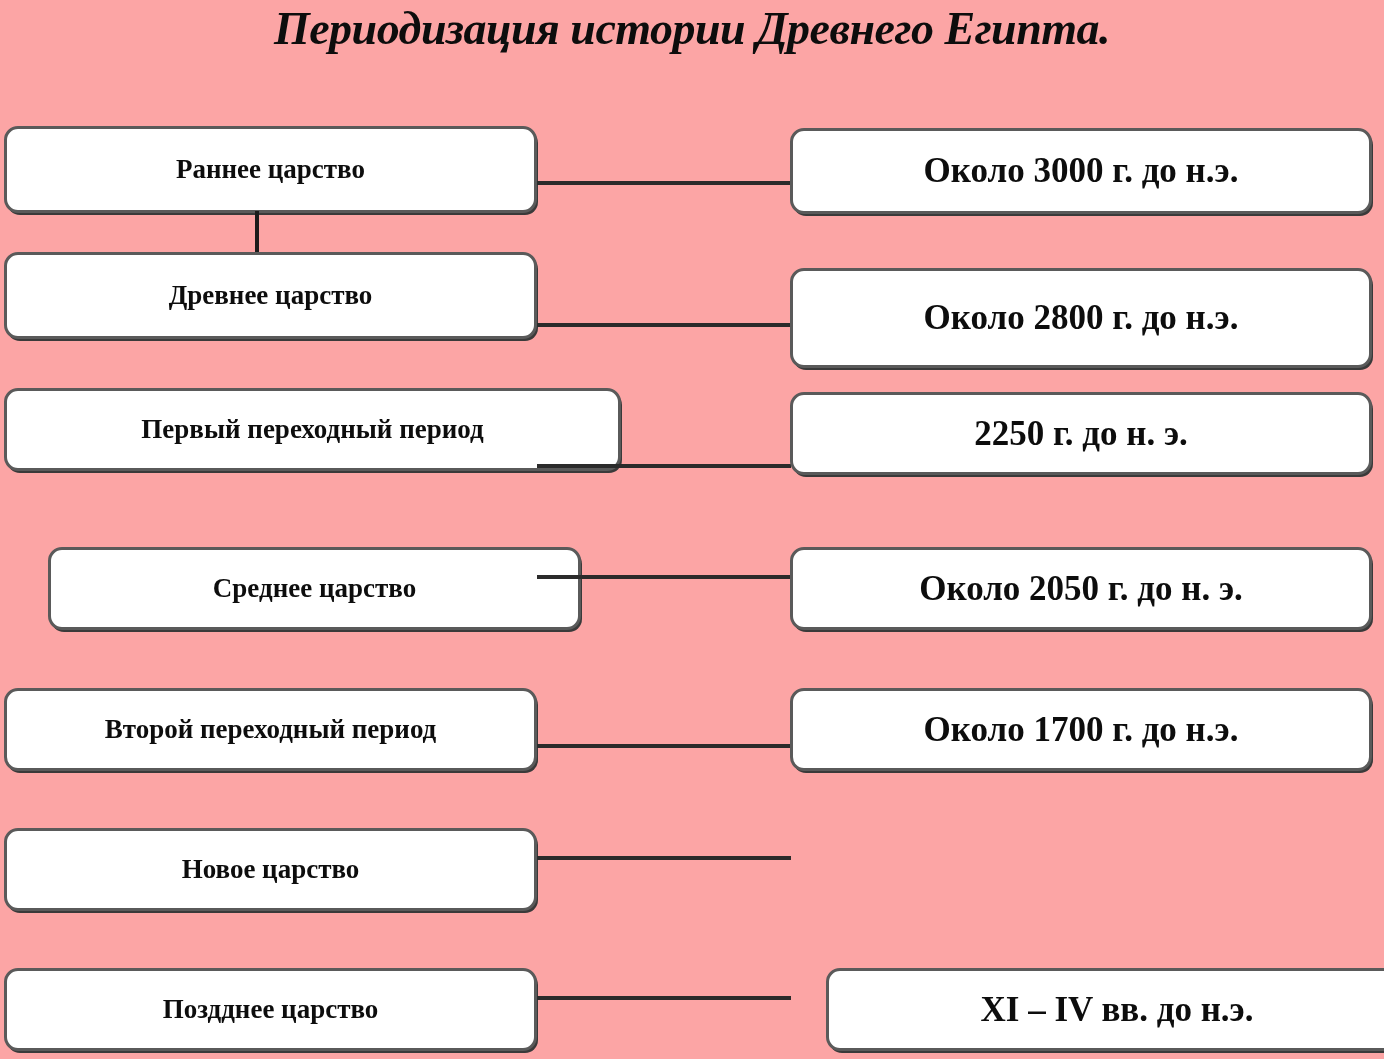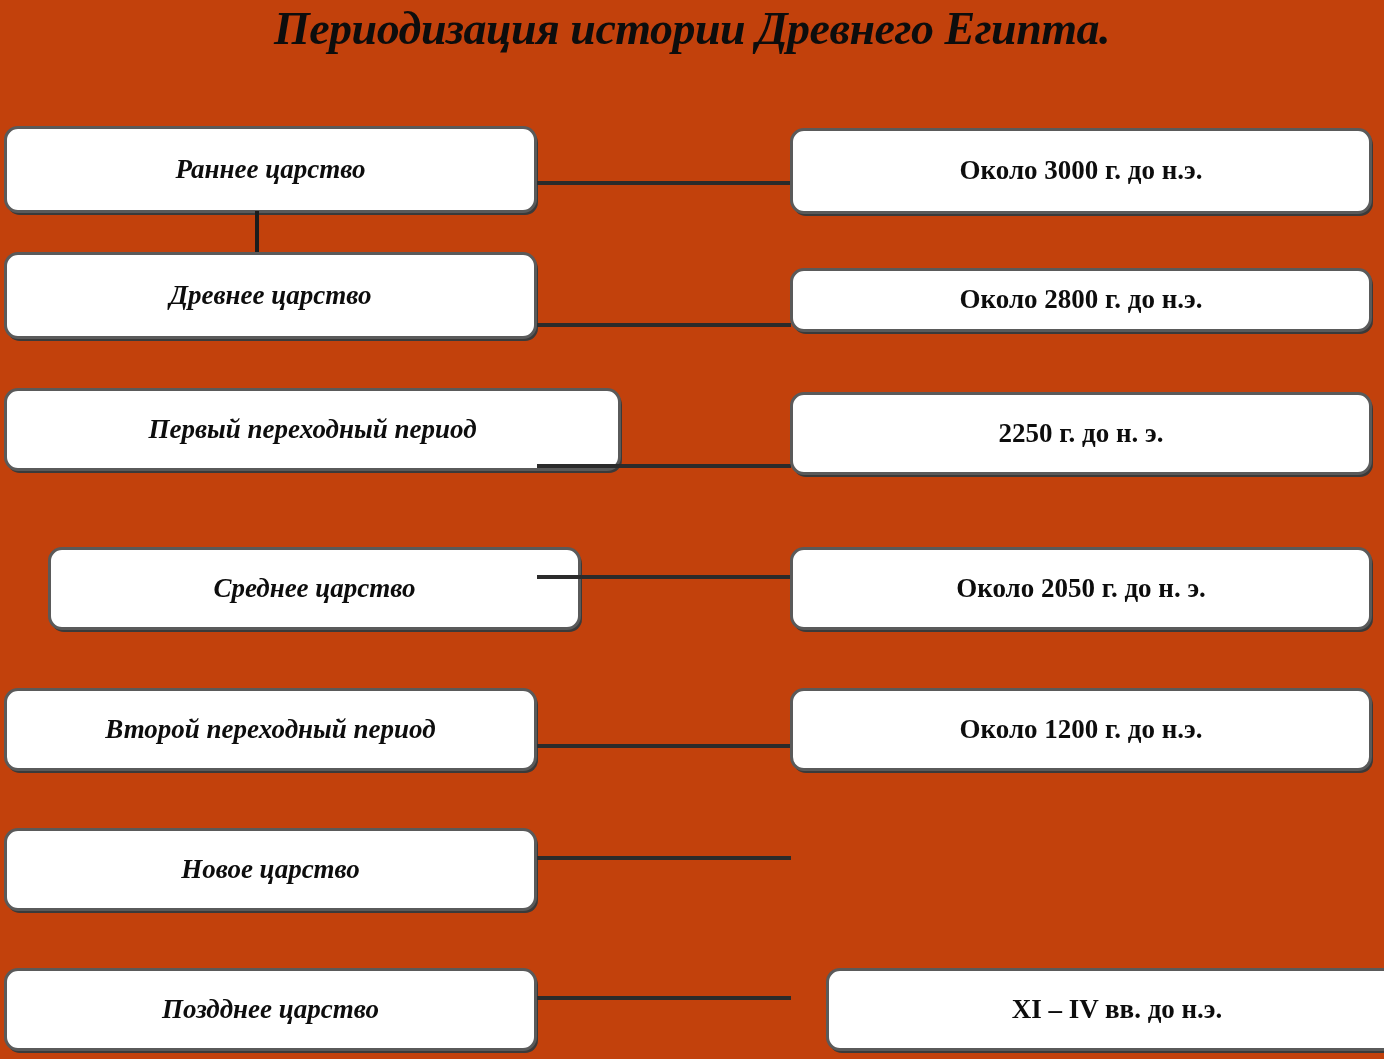--- a/index.html
+++ b/index.html
@@ -11,21 +11,21 @@
     width: 1384px;
     height: 1059px;
     overflow: hidden;
     font-family: "Liberation Serif", "DejaVu Serif", serif;
     color: #111111;
   }
   .page {
     position: relative;
     width: 1384px;
     height: 1059px;
-    background: #c2410c;
+    background: #fca5a5;
   }
   .title {
     position: absolute;
     left: 0;
     top: 2px;
     width: 1384px;
     text-align: center;
     font-family: "Liberation Serif", "DejaVu Serif", serif;
     font-weight: bold;
     font-style: italic;
@@ -53,24 +53,23 @@
     text-align: center;
     font-family: "Liberation Serif", "DejaVu Serif", serif;
     font-weight: bold;
     font-size: 27px;
     line-height: 1.1;
     color: #0d0d0d;
     white-space: nowrap;
   }
   .node.left .label {
     font-size: 27px;
-    font-style: italic;
   }
   .node.right .label {
-    font-size: 27px;
+    font-size: 35px;
     font-weight: bold;
   }
 
   
   .hline {
     position: absolute;
     height: 4px;
     background: #2b2b2b;
   }
   .vline {
@@ -93,21 +92,21 @@
   <div class="node right" style="left:790px; top:128px; width:582px; height:86px;">
     <div class="label">Около 3000 г. до н.э.</div>
   </div>
 
   <div class="vline" style="left:255px; top:211px; height:59px;"></div>
 
   <div class="node left" style="left:4px; top:252px; width:533px; height:87px;">
     <div class="label">Древнее царство</div>
   </div>
   <div class="hline" style="left:537px; top:323px; width:254px;"></div>
-  <div class="node right" style="left:790px; top:268px; width:582px; height:64px;padding-left:32px;">
+  <div class="node right" style="left:790px; top:268px; width:582px; height:100px;padding-left:32px;">
     <div class="label">Около 2800 г. до н.э.</div>
   </div>
 
   <div class="node left" style="left:4px; top:388px; width:617px; height:83px;">
     <div class="label">Первый переходный период</div>
   </div>
   <div class="hline" style="left:537px; top:464px; width:254px;"></div>
   <div class="node right" style="left:790px; top:392px; width:582px; height:83px;">
     <div class="label">2250 г. до н. э.</div>
   </div>
@@ -118,21 +117,21 @@
   <div class="hline" style="left:537px; top:575px; width:254px;"></div>
   <div class="node right" style="left:790px; top:547px; width:582px; height:83px;">
     <div class="label">Около 2050 г. до н. э.</div>
   </div>
 
   <div class="node left" style="left:4px; top:688px; width:533px; height:83px;">
     <div class="label">Второй переходный период</div>
   </div>
   <div class="hline" style="left:537px; top:744px; width:254px;"></div>
   <div class="node right" style="left:790px; top:688px; width:582px; height:83px;">
-    <div class="label">Около 1200 г. до н.э.</div>
+    <div class="label">Около 1700 г. до н.э.</div>
   </div>
 
   <div class="node left" style="left:4px; top:828px; width:533px; height:83px;">
     <div class="label">Новое царство</div>
   </div>
   <div class="hline" style="left:537px; top:856px; width:254px;"></div>
 
   <div class="node left" style="left:4px; top:968px; width:533px; height:83px;">
     <div class="label">Поздднее царство</div>
   </div>

